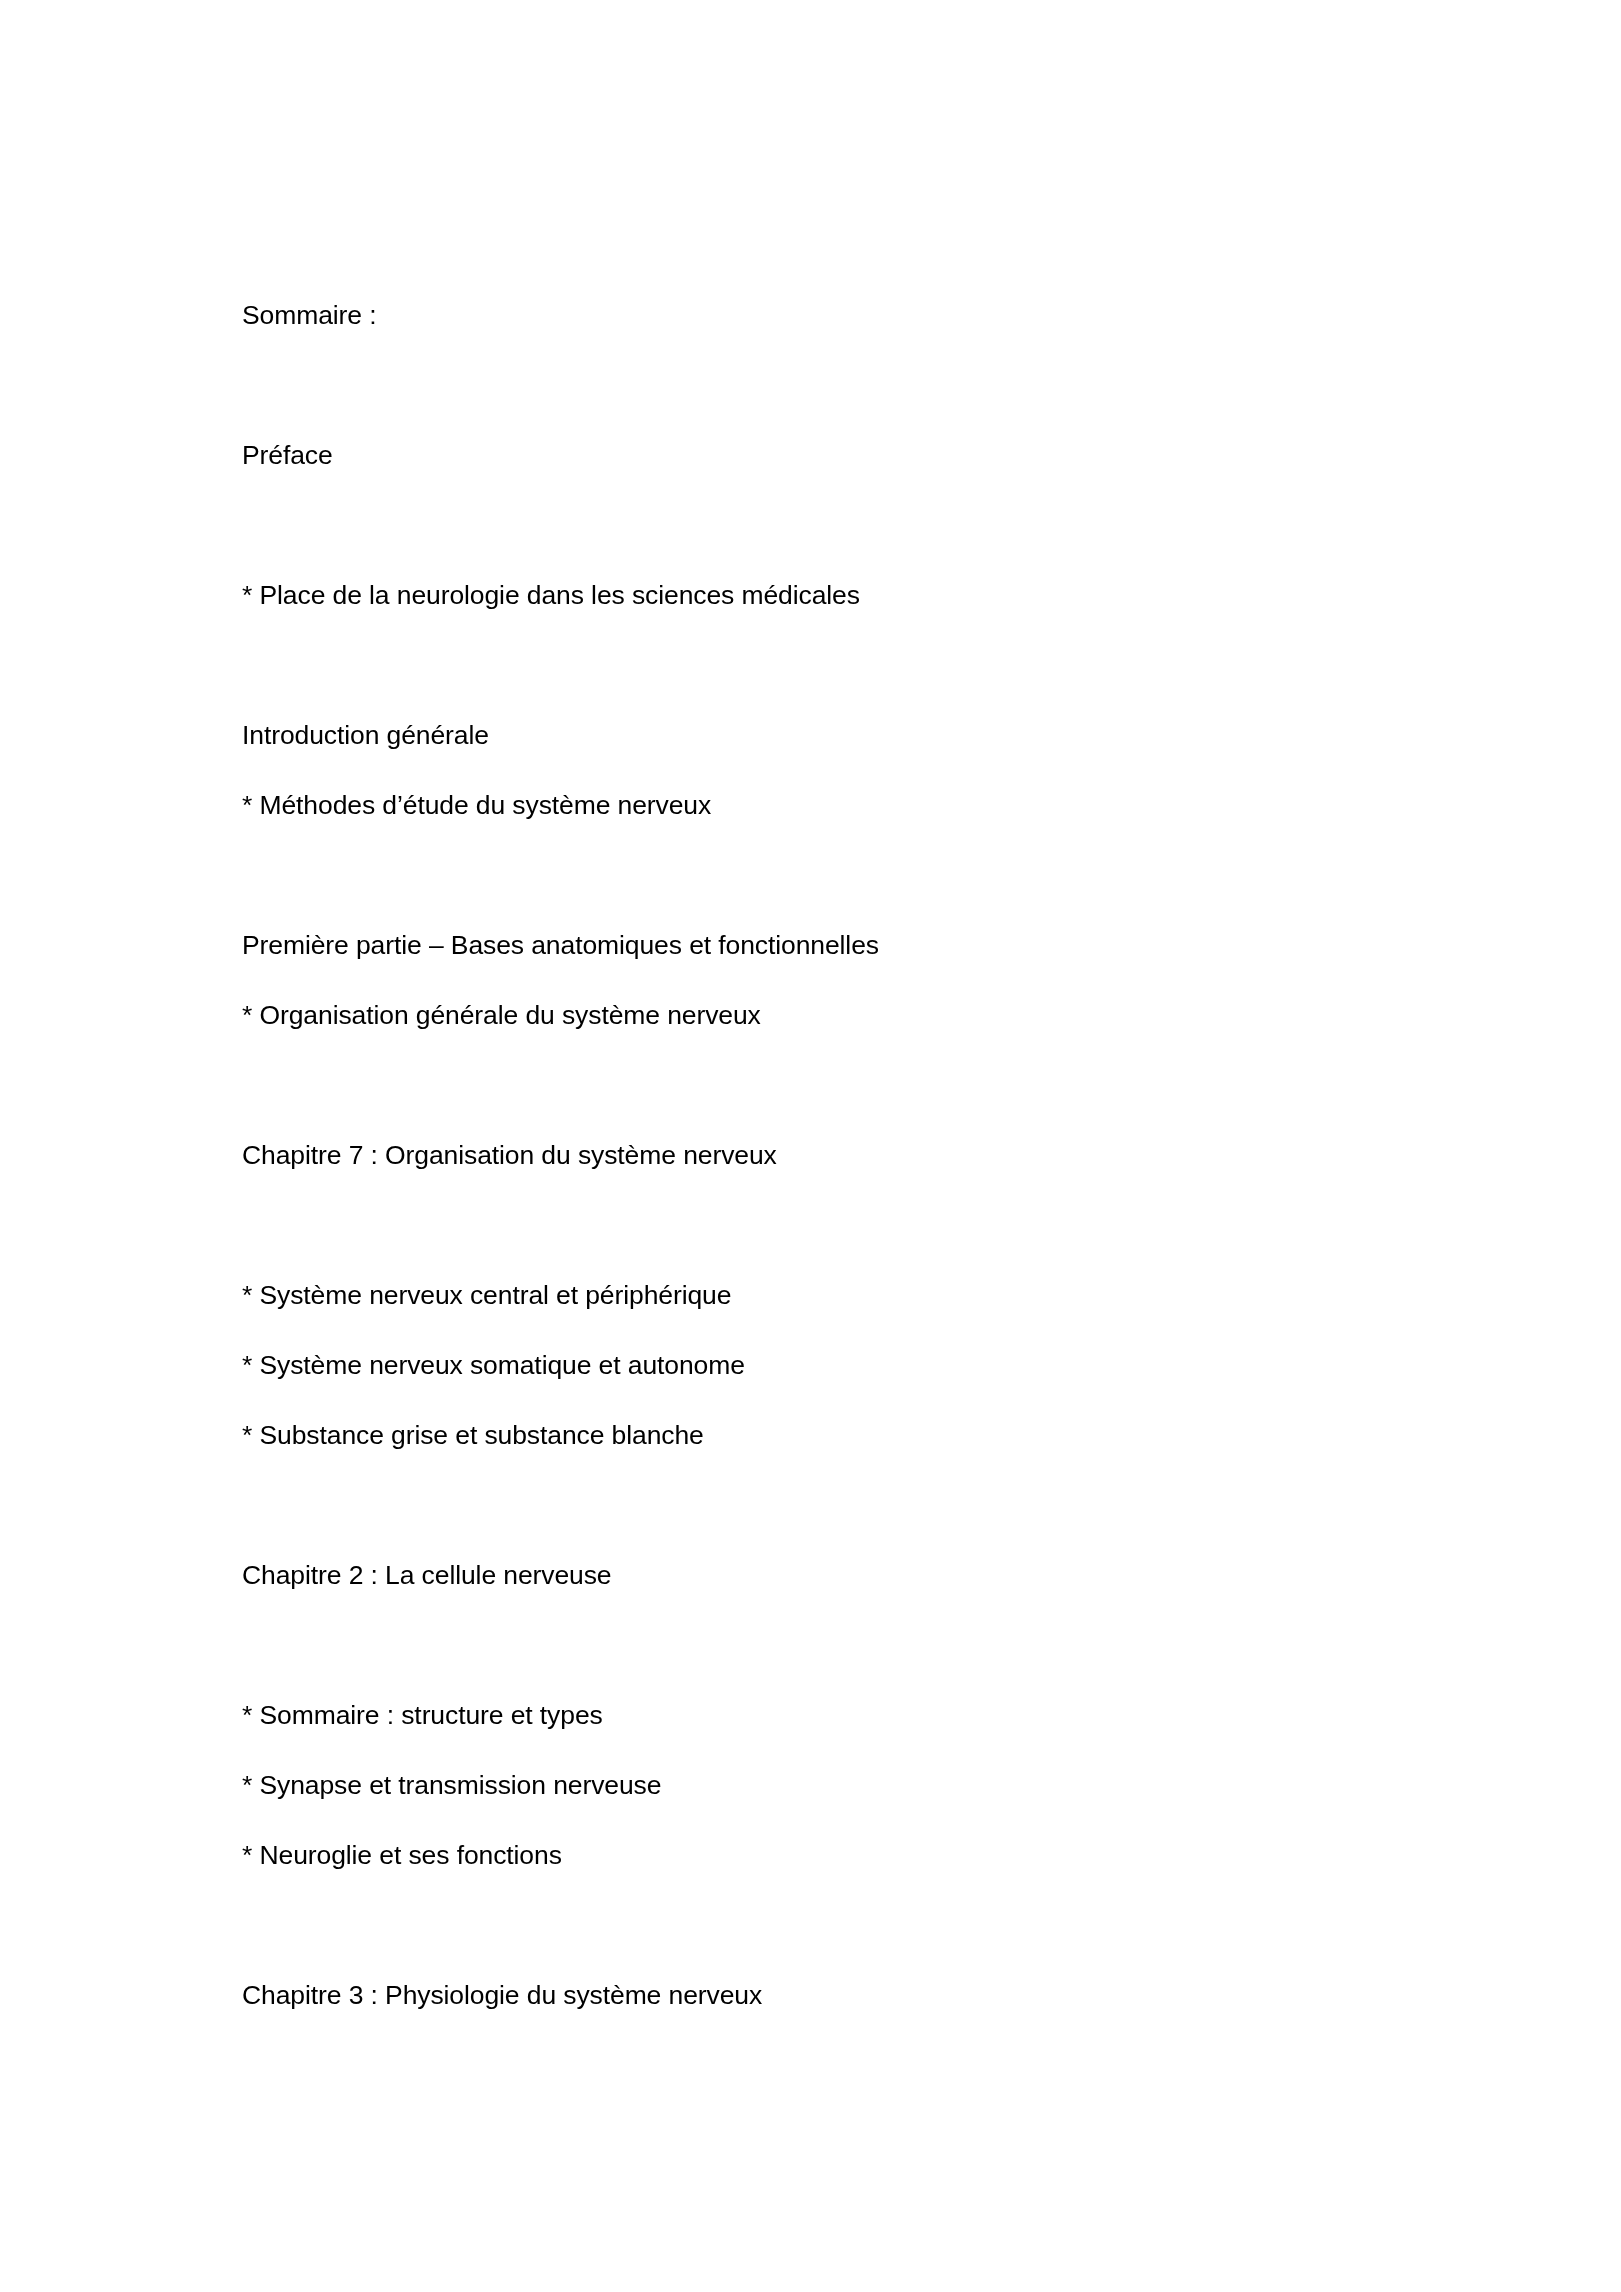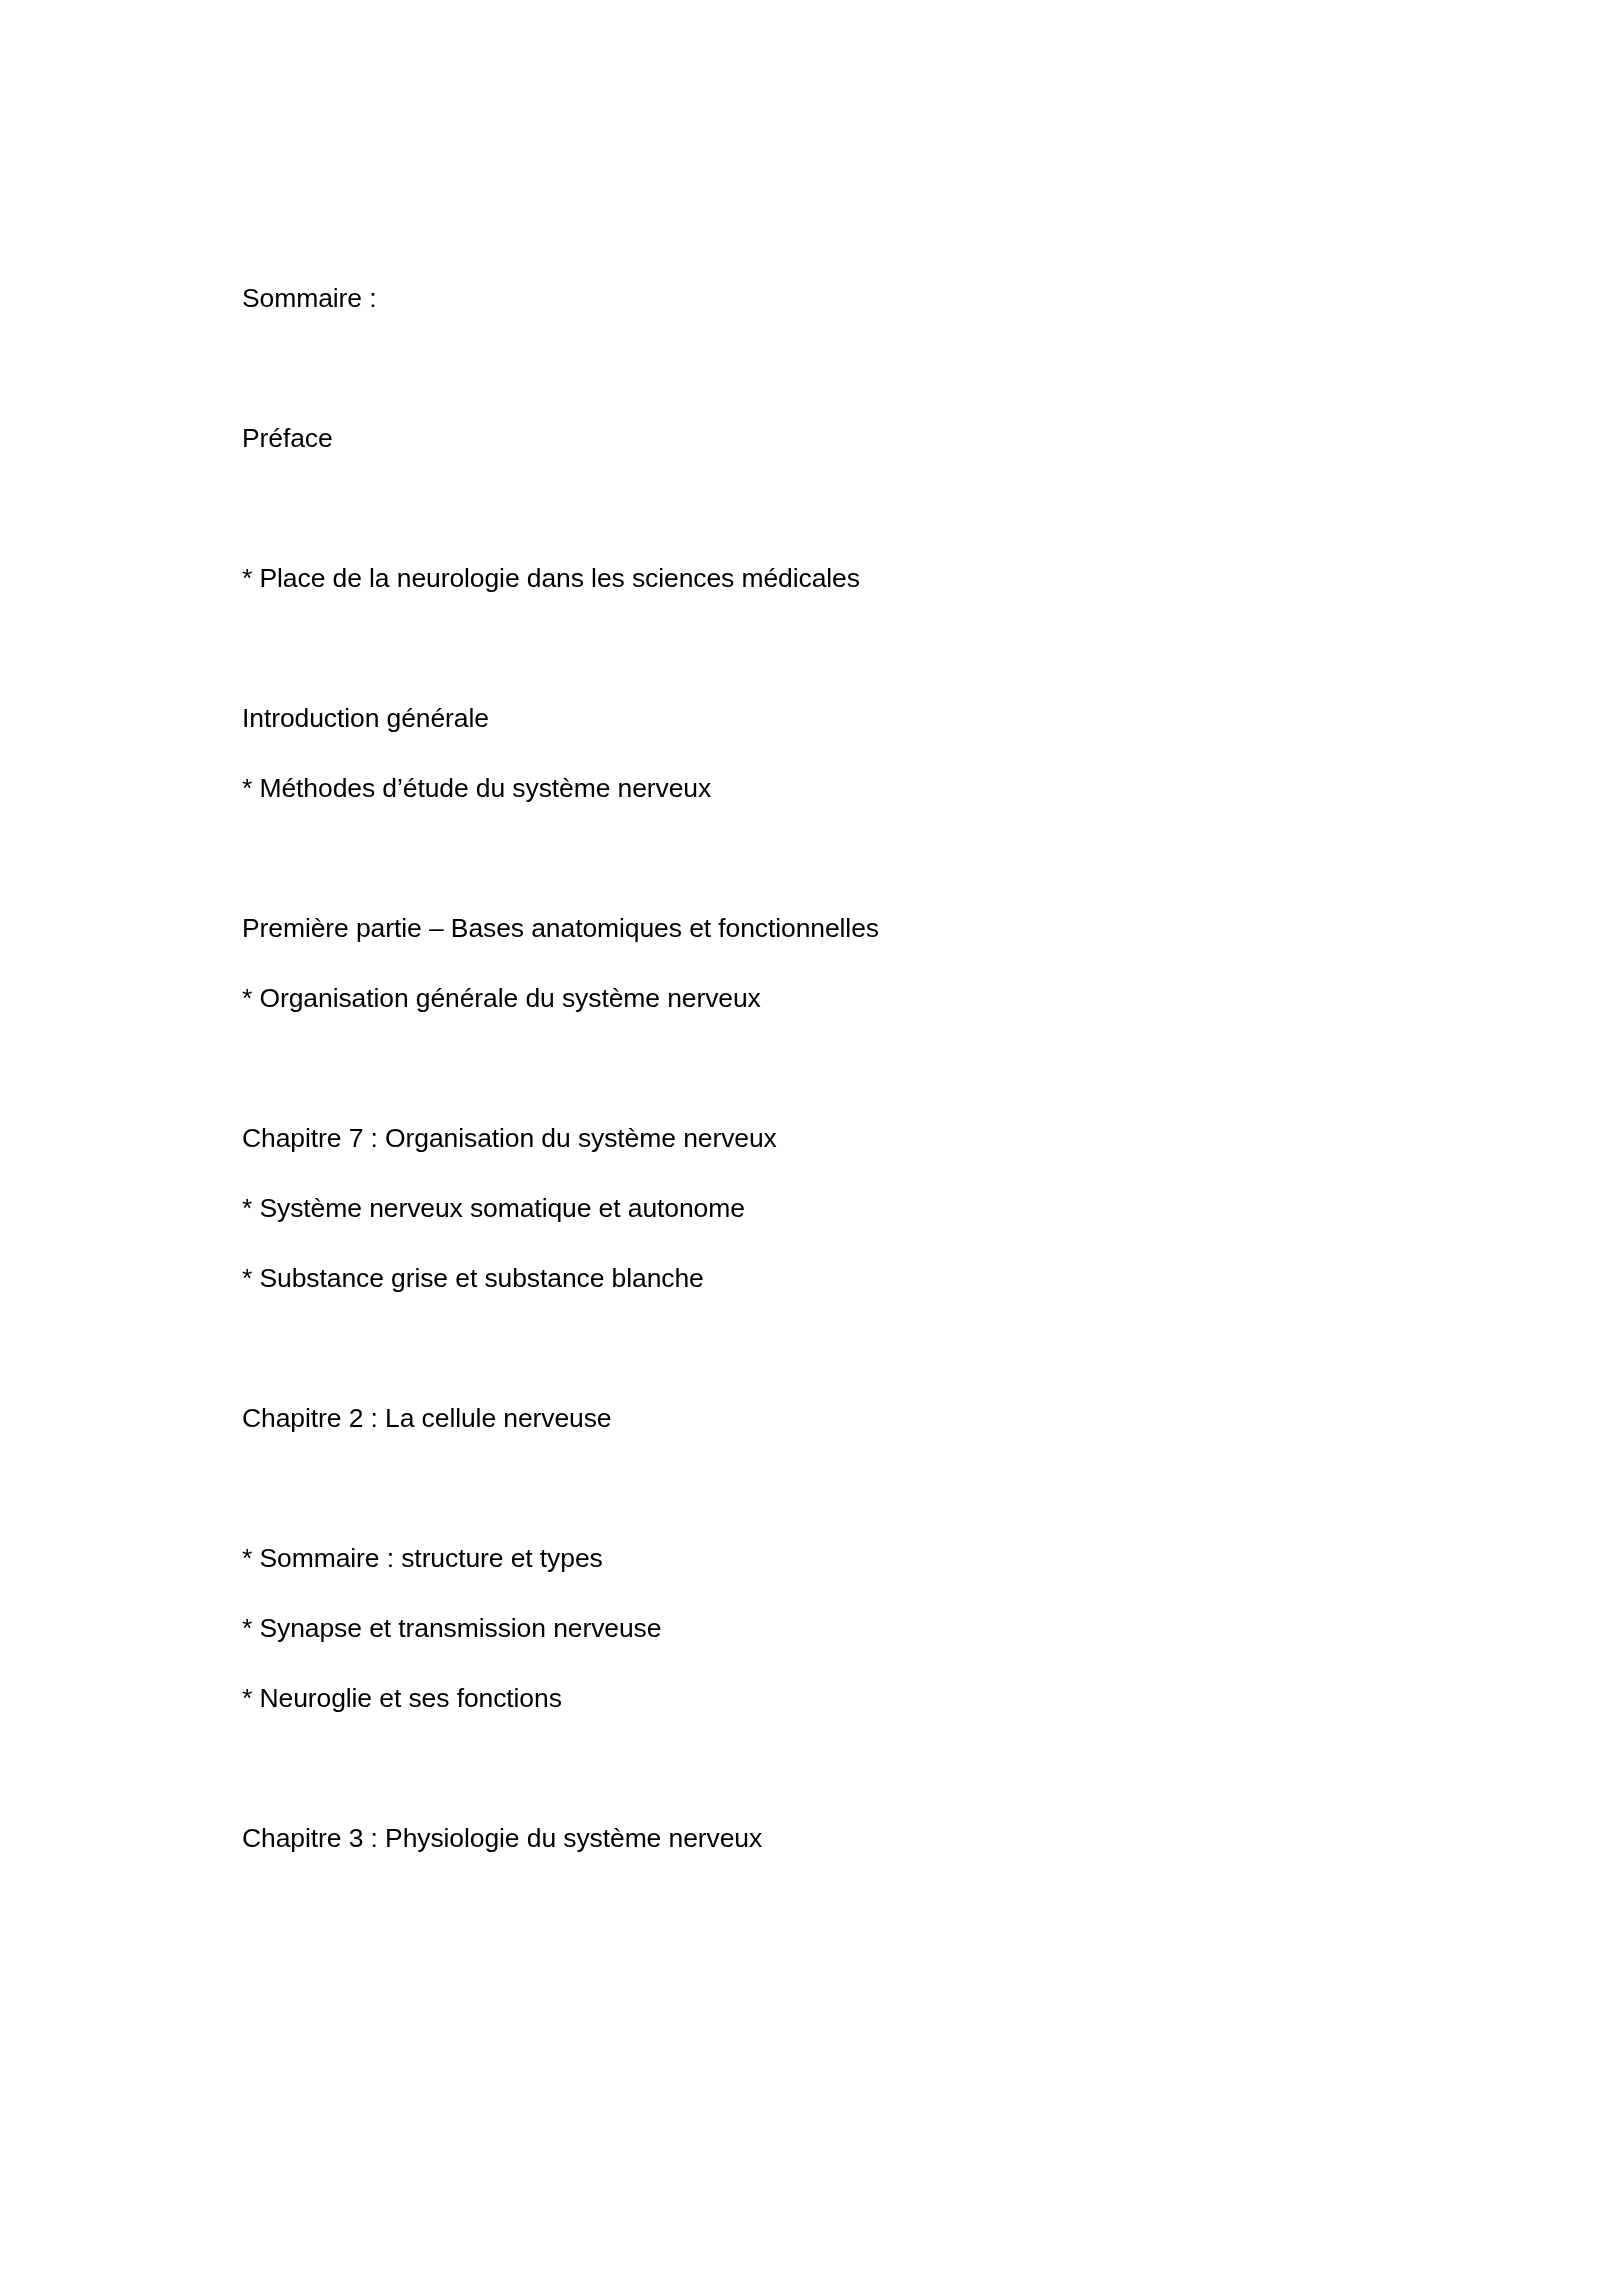--- a/index.html
+++ b/index.html
@@ -14,21 +14,21 @@
     width: 1621px;
     height: 2293px;
     background: #ffffff;
     overflow: hidden;
     box-sizing: border-box;
   }
 
   .doc-body {
     position: absolute;
     left: 242px;
-    top: 263px;
+    top: 280px;
     width: 1157px;
   }
 
   
   .doc-line {
     font-family: "Liberation Sans", "DejaVu Sans", sans-serif;
     font-size: 26.5px;
     line-height: 70px;
     color: #000000;
     white-space: pre;
@@ -49,20 +49,21 @@
   <div class="doc-body">
 
   <div class="doc-line">Sommaire :</div>
       <div class="doc-line gap">Préface</div>
       <div class="doc-line gap">* Place de la neurologie dans les sciences médicales</div>
       <div class="doc-line gap">Introduction générale</div>
       <div class="doc-line">* Méthodes d’étude du système nerveux</div>
       <div class="doc-line gap">Première partie – Bases anatomiques et fonctionnelles</div>
       <div class="doc-line">* Organisation générale du système nerveux</div>
       <div class="doc-line gap">Chapitre 7 : Organisation du système nerveux</div>
+      <div class="doc-line gap">* Système nerveux central et périphérique</div>
       <div class="doc-line">* Système nerveux somatique et autonome</div>
       <div class="doc-line">* Substance grise et substance blanche</div>
       <div class="doc-line gap">Chapitre 2 : La cellule nerveuse</div>
       <div class="doc-line gap">* Sommaire : structure et types</div>
       <div class="doc-line">* Synapse et transmission nerveuse</div>
       <div class="doc-line">* Neuroglie et ses fonctions</div>
       <div class="doc-line gap">Chapitre 3 : Physiologie du système nerveux</div>
     </div>
 </div>
 

